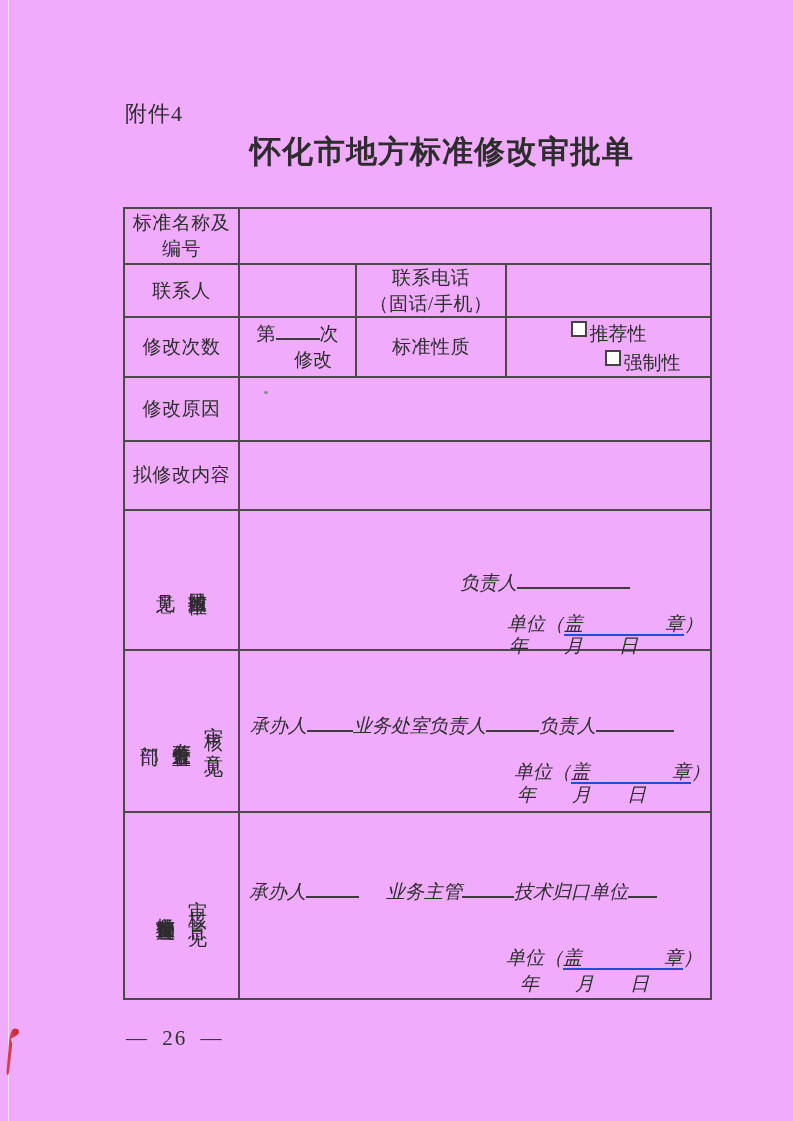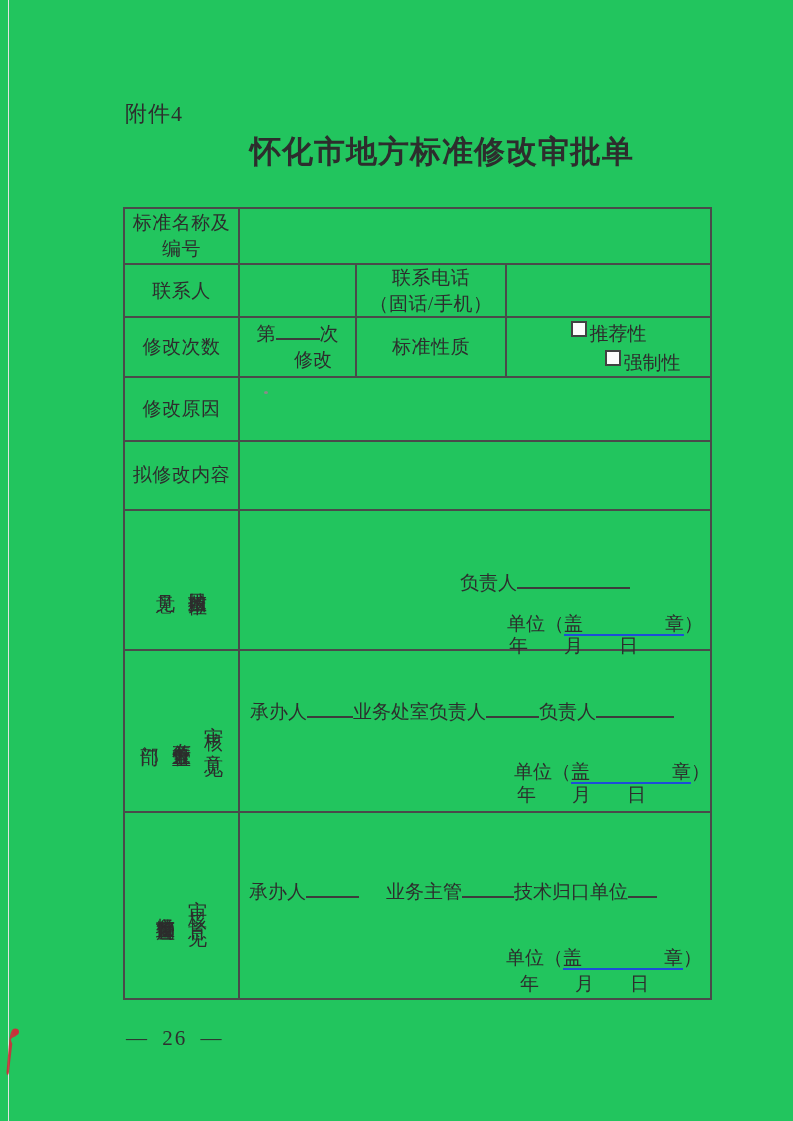--- a/index.html
+++ b/index.html
@@ -1,19 +1,19 @@
 <!DOCTYPE html>
 <html><head>
 <meta charset="utf-8">
 <style>
   html,body{margin:0;padding:0;background:#9a9a9a;}
   .page{
     position:relative;
     width:793px;height:1121px;
-    background:#22c55e;
+    background:#f0abfc;
     overflow:hidden;
     font-family:"Liberation Serif","DejaVu Serif",serif;
     color:#2d2d2d;
   }
   .scan-edge{
     position:absolute;left:8px;top:0;width:1px;height:1121px;
     background:#e3e3e3;
   }
   .attachment{
     position:absolute;left:125px;top:99px;
@@ -62,21 +62,21 @@
   
   .vwrap{display:flex;justify-content:center;align-items:center;gap:12px;}
   .vcol{
     writing-mode:vertical-rl;text-orientation:upright;
     font-size:19px;line-height:20px;letter-spacing:1px;white-space:nowrap;
   }
   .vcol .vgap{display:inline-block;margin-top:16px;}
   .vcol.ls10{letter-spacing:10px;}
   .vcol .ls6{letter-spacing:6px;}
   
-  td.seccell{position:relative;text-align:left;vertical-align:top;}
+  td.seccell{position:relative;text-align:left;vertical-align:top;font-style:italic;}
   .pline{position:absolute;white-space:nowrap;font-size:19px;line-height:22px;}
   .ymd span.y, .ymd span.m{margin-right:36px;}
   .pagenum{
     position:absolute;left:126px;top:1026px;
     font-size:21px;letter-spacing:2px;color:#2f2f2f;word-spacing:6px;
   }
   .speck{
     position:absolute;left:264px;top:391px;width:4px;height:3px;
     background:#8a8a8a;border-radius:50%;
   }
@@ -163,21 +163,21 @@
 
     <tr class="r7">
       <td class="lbl">
         <div class="vwrap">
           <div class="vcol">部门</div>
           <div class="vcol">有关行业主管</div>
           <div class="vcol"><span class="ls6">审核</span><span class="vgap ls6">意见</span></div>
         </div>
       </td>
       <td colspan="3" class="seccell">
-        <div class="pline" style="left:10px;top:48px;"><span>承办人</span><span class="bl" style="width:46px;"></span><span>业务处室负责人</span><span class="bl" style="width:53px;"></span><span>负责人</span><span class="bl" style="width:78px;"></span></div>
+        <div class="pline" style="left:10px;top:62px;"><span>承办人</span><span class="bl" style="width:46px;"></span><span>业务处室负责人</span><span class="bl" style="width:53px;"></span><span>负责人</span><span class="bl" style="width:78px;"></span></div>
         <div class="pline" style="left:274px;top:110px;"><span>单位</span><span>（</span><span class="seal"><span>盖</span><span class="seal-gap"></span><span>章</span></span><span>）</span></div>
         <div class="pline ymd" style="left:277px;top:133px;"><span class="y">年</span><span class="m">月</span><span>日</span></div>
       </td>
     </tr>
 
     <tr class="r8">
       <td class="lbl">
         <div class="vwrap">
           <div class="vcol">市场监督管理局</div>
           <div class="vcol ls10">审核意见</div>

